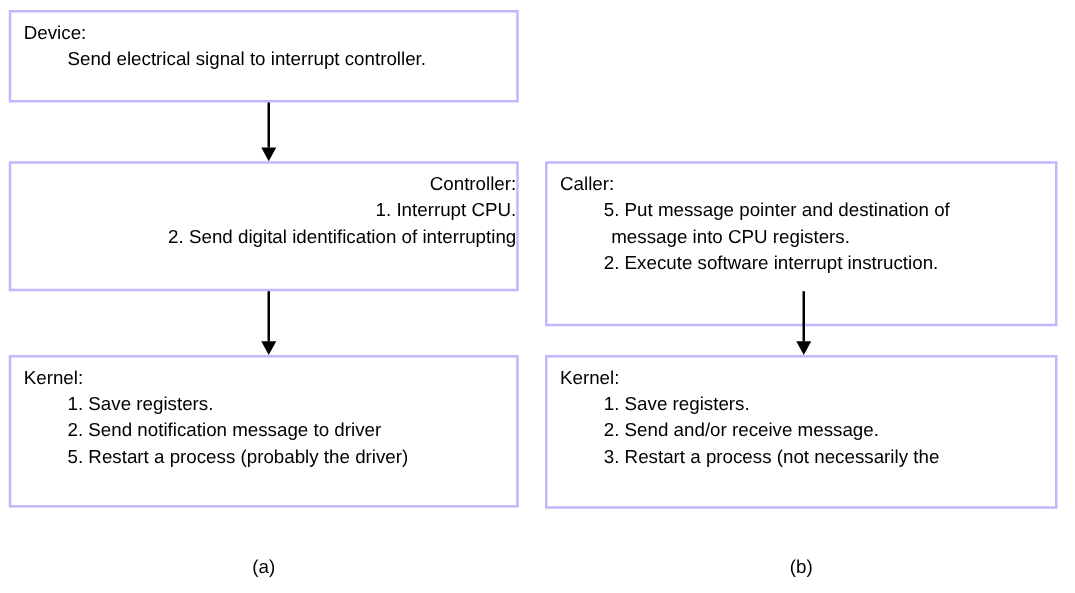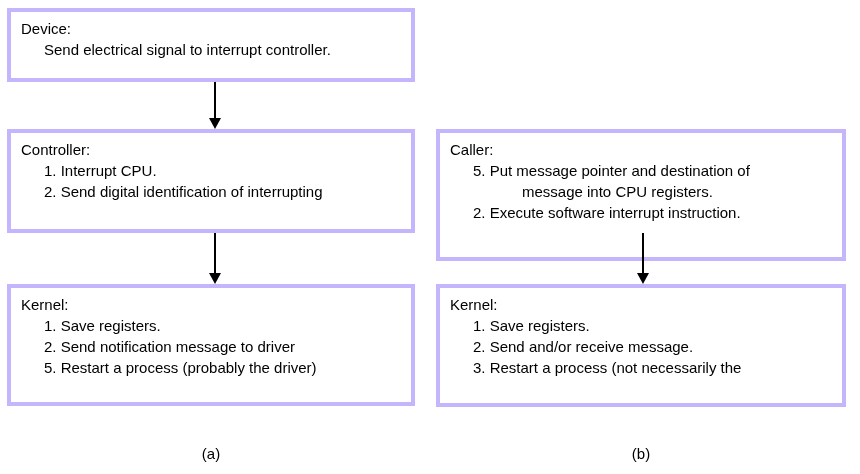--- a/index.html
+++ b/index.html
@@ -13,29 +13,29 @@
     height: 474px;
     background: #ffffff;
     font-family: "Liberation Sans", sans-serif;
     font-size: 15px;
     line-height: 21px;
     color: #000000;
     overflow: hidden;
   }
   .box {
     position: absolute;
-    border: 4px solid #c4b5fd;
+    border: 2px solid #c4b5fd;
     background: #ffffff;
     box-sizing: border-box;
     padding-top: 6px;
   }
   .line { white-space: nowrap; }
   .line.t { padding-left: 10px; }  
-  .line.n { padding-left: 33px; }  
-  .line.c { padding-left: 82px; }  
+  .line.n { padding-left: 45px; }  
+  .line.c { padding-left: 51px; }  
   .arrow {
     position: absolute;
     width: 12px;
     display: flex;
     flex-direction: column;
     align-items: center;
   }
   .arrow .shaft {
     width: 2px;
     flex: 1 1 auto;
@@ -61,21 +61,21 @@
   <div class="box" style="left:7px; top:8px; width:408px; height:74px;">
     <div class="line t">Device:</div>
     <div class="line n">Send electrical signal to interrupt controller.</div>
   </div>
 
   <div class="arrow" style="left:209px; top:82px; height:47px;">
     <div class="shaft"></div>
     <div class="head"></div>
   </div>
 
-  <div class="box" style="left:7px; top:129px; width:408px; height:104px;">
+  <div class="box" style="left:7px; top:129px; width:408px; height:104px;text-align:right;">
     <div class="line t">Controller:</div>
     <div class="line n">1. Interrupt CPU.</div>
     <div class="line n">2. Send digital identification of interrupting</div>
   </div>
 
   <div class="arrow" style="left:209px; top:233px; height:51px;">
     <div class="shaft"></div>
     <div class="head"></div>
   </div>
 

